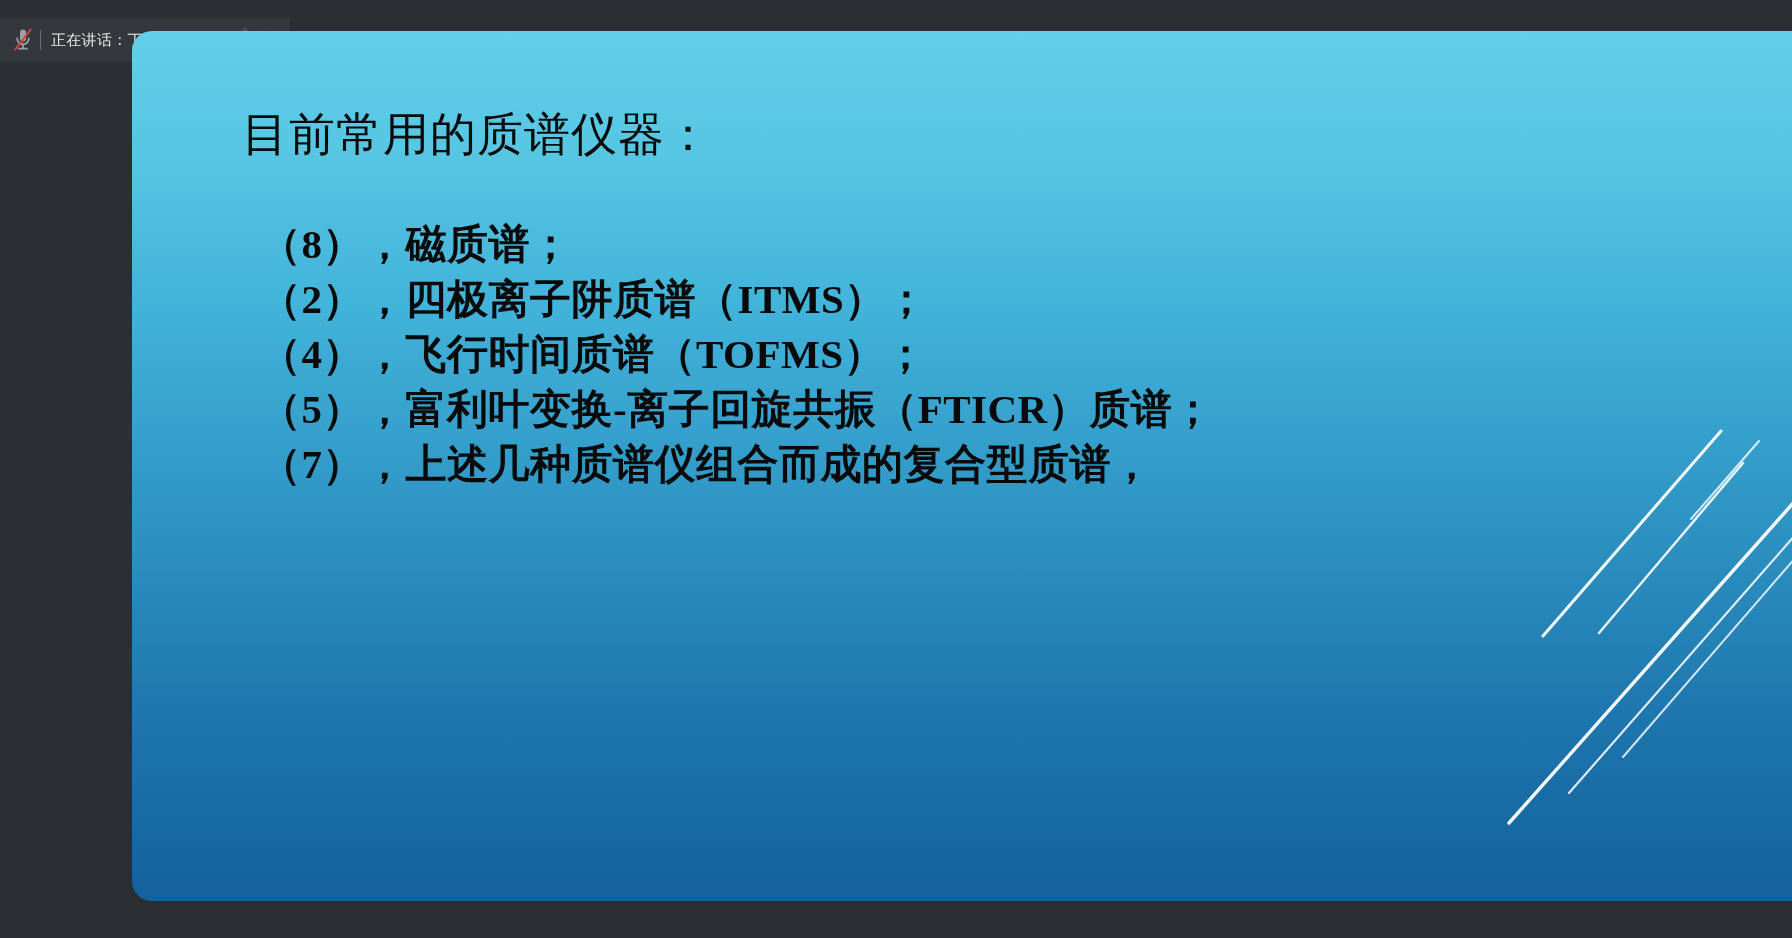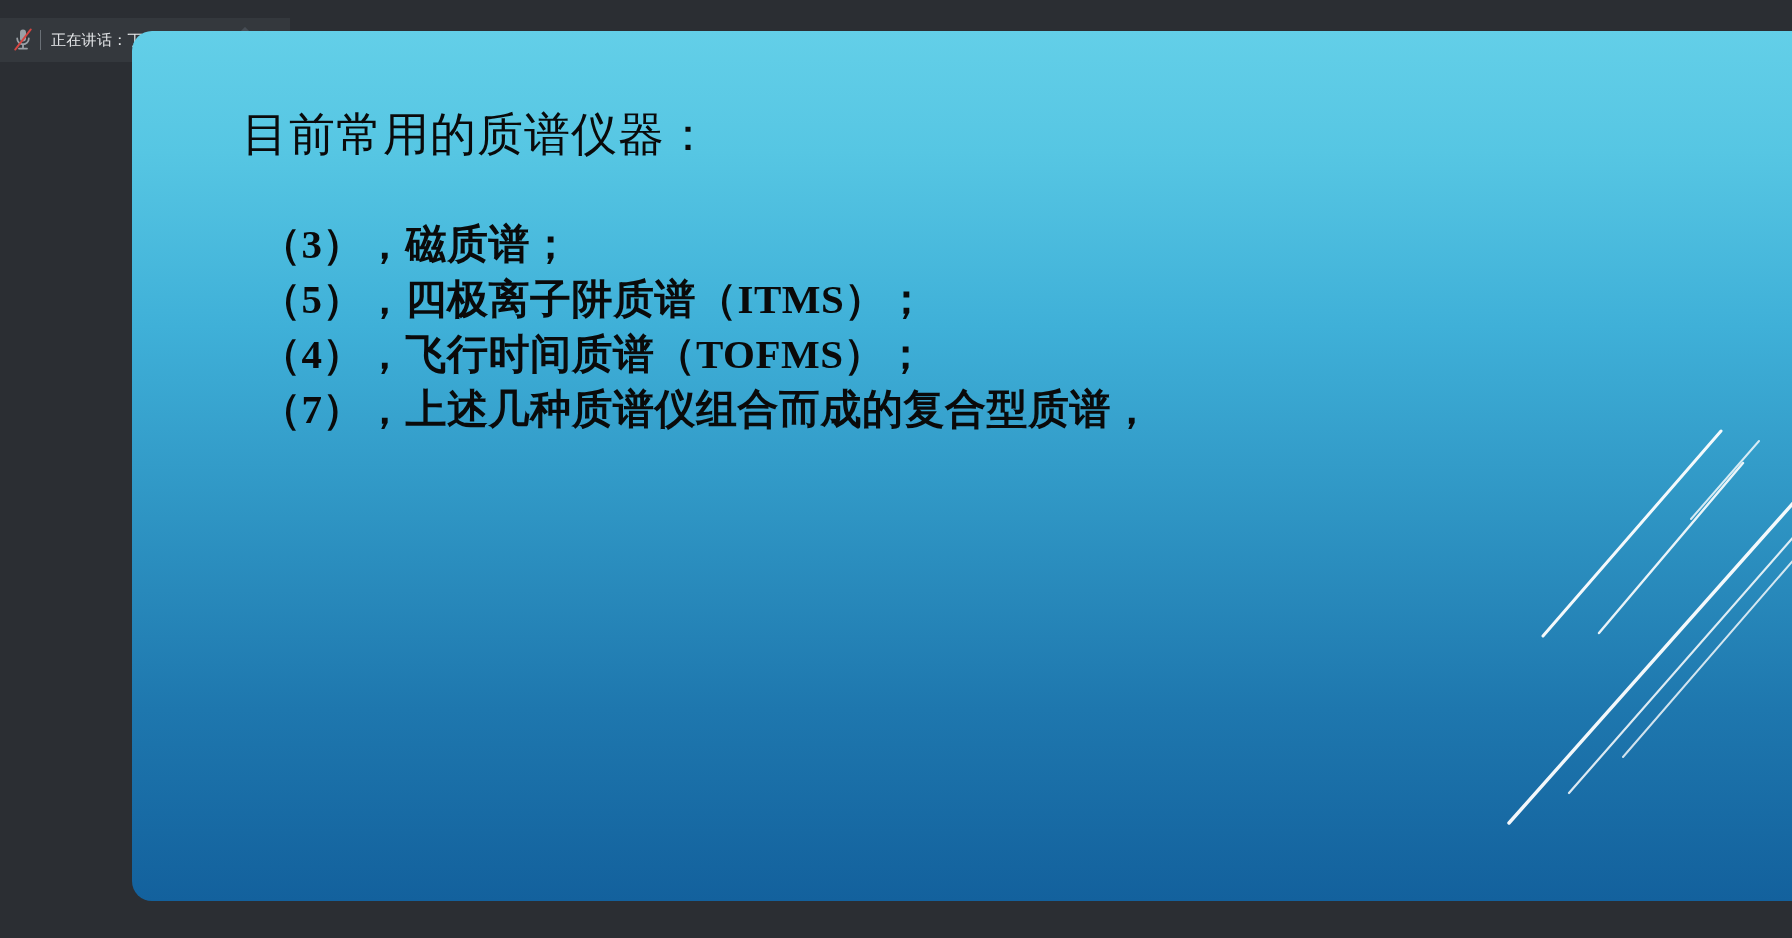--- a/index.html
+++ b/index.html
@@ -172,20 +172,21 @@
           <line x1="420" y1="96" x2="178" y2="372" stroke-width="2.2" opacity="0.85"></line>
           <line x1="412" y1="128" x2="232" y2="336" stroke-width="2" opacity="0.8"></line>
           <line x1="368" y1="20" x2="300" y2="98" stroke-width="2" opacity="0.8"></line>
         </g>
       </svg>
     </span>
 
     <div id="slide-title">目前常用的质谱仪器：</div>
 
     <div id="slide-body">
-      <span class="line">（3），磁质谱；</span>
-      <span class="line">（5），四极离子阱质谱（ITMS）；</span>
+      <span class="line">（8），磁质谱；</span>
+      <span class="line">（2），四极离子阱质谱（ITMS）；</span>
       <span class="line">（4），飞行时间质谱（TOFMS）；</span>
+      <span class="line">（5），富利叶变换-离子回旋共振（FTICR）质谱；</span>
       <span class="line">（7），上述几种质谱仪组合而成的复合型质谱，</span>
     </div>
 
   </div>
 </div>
 
 </body></html>

